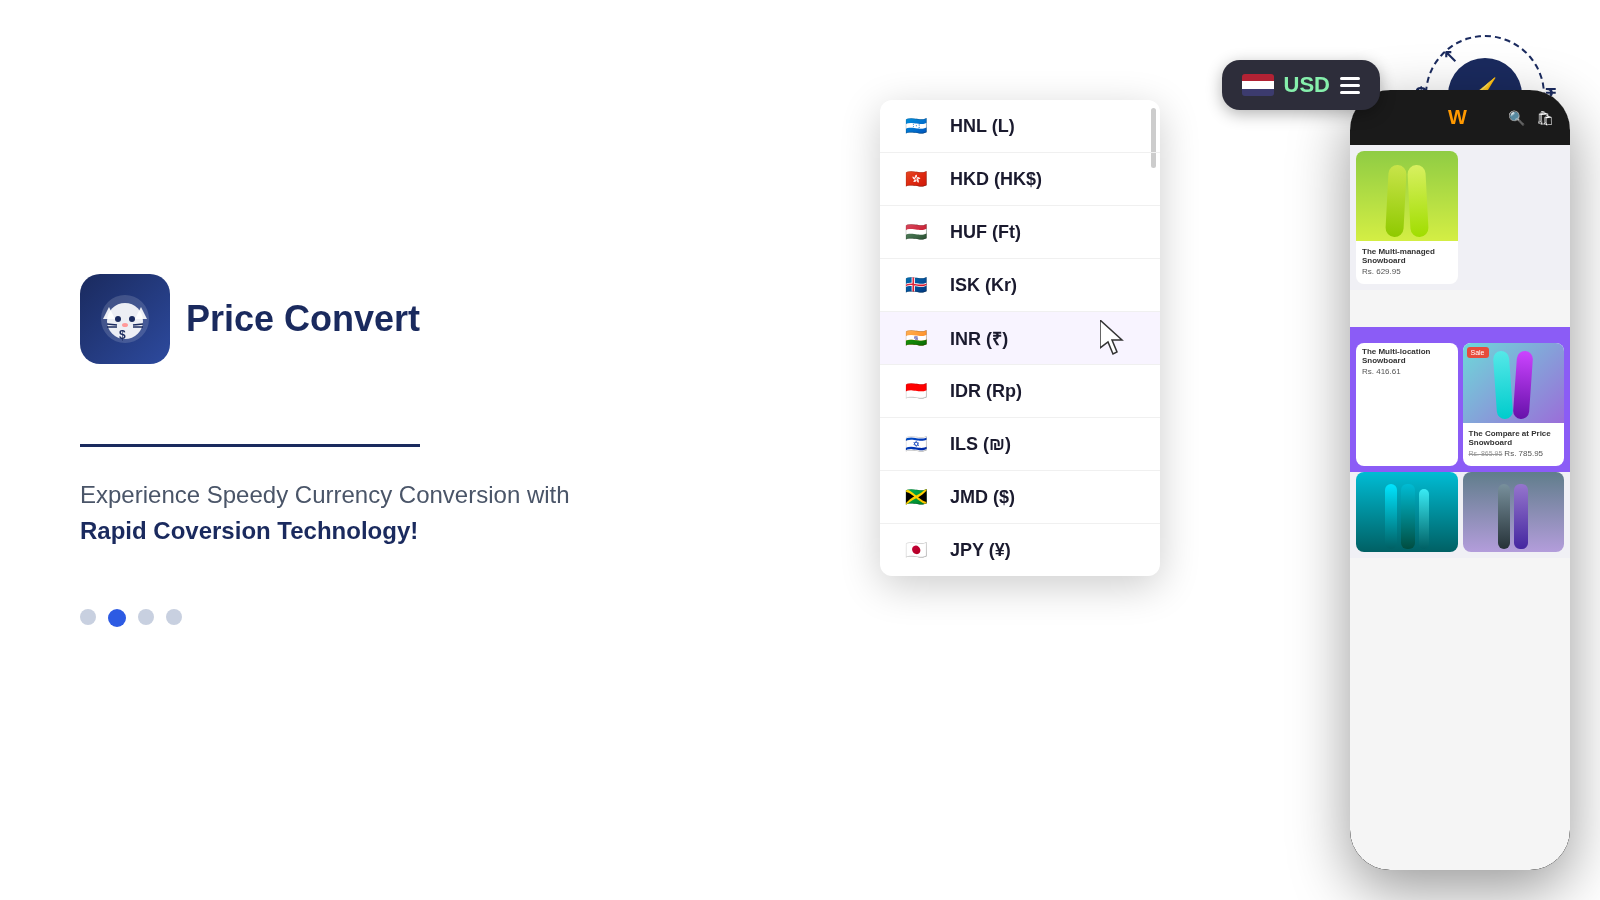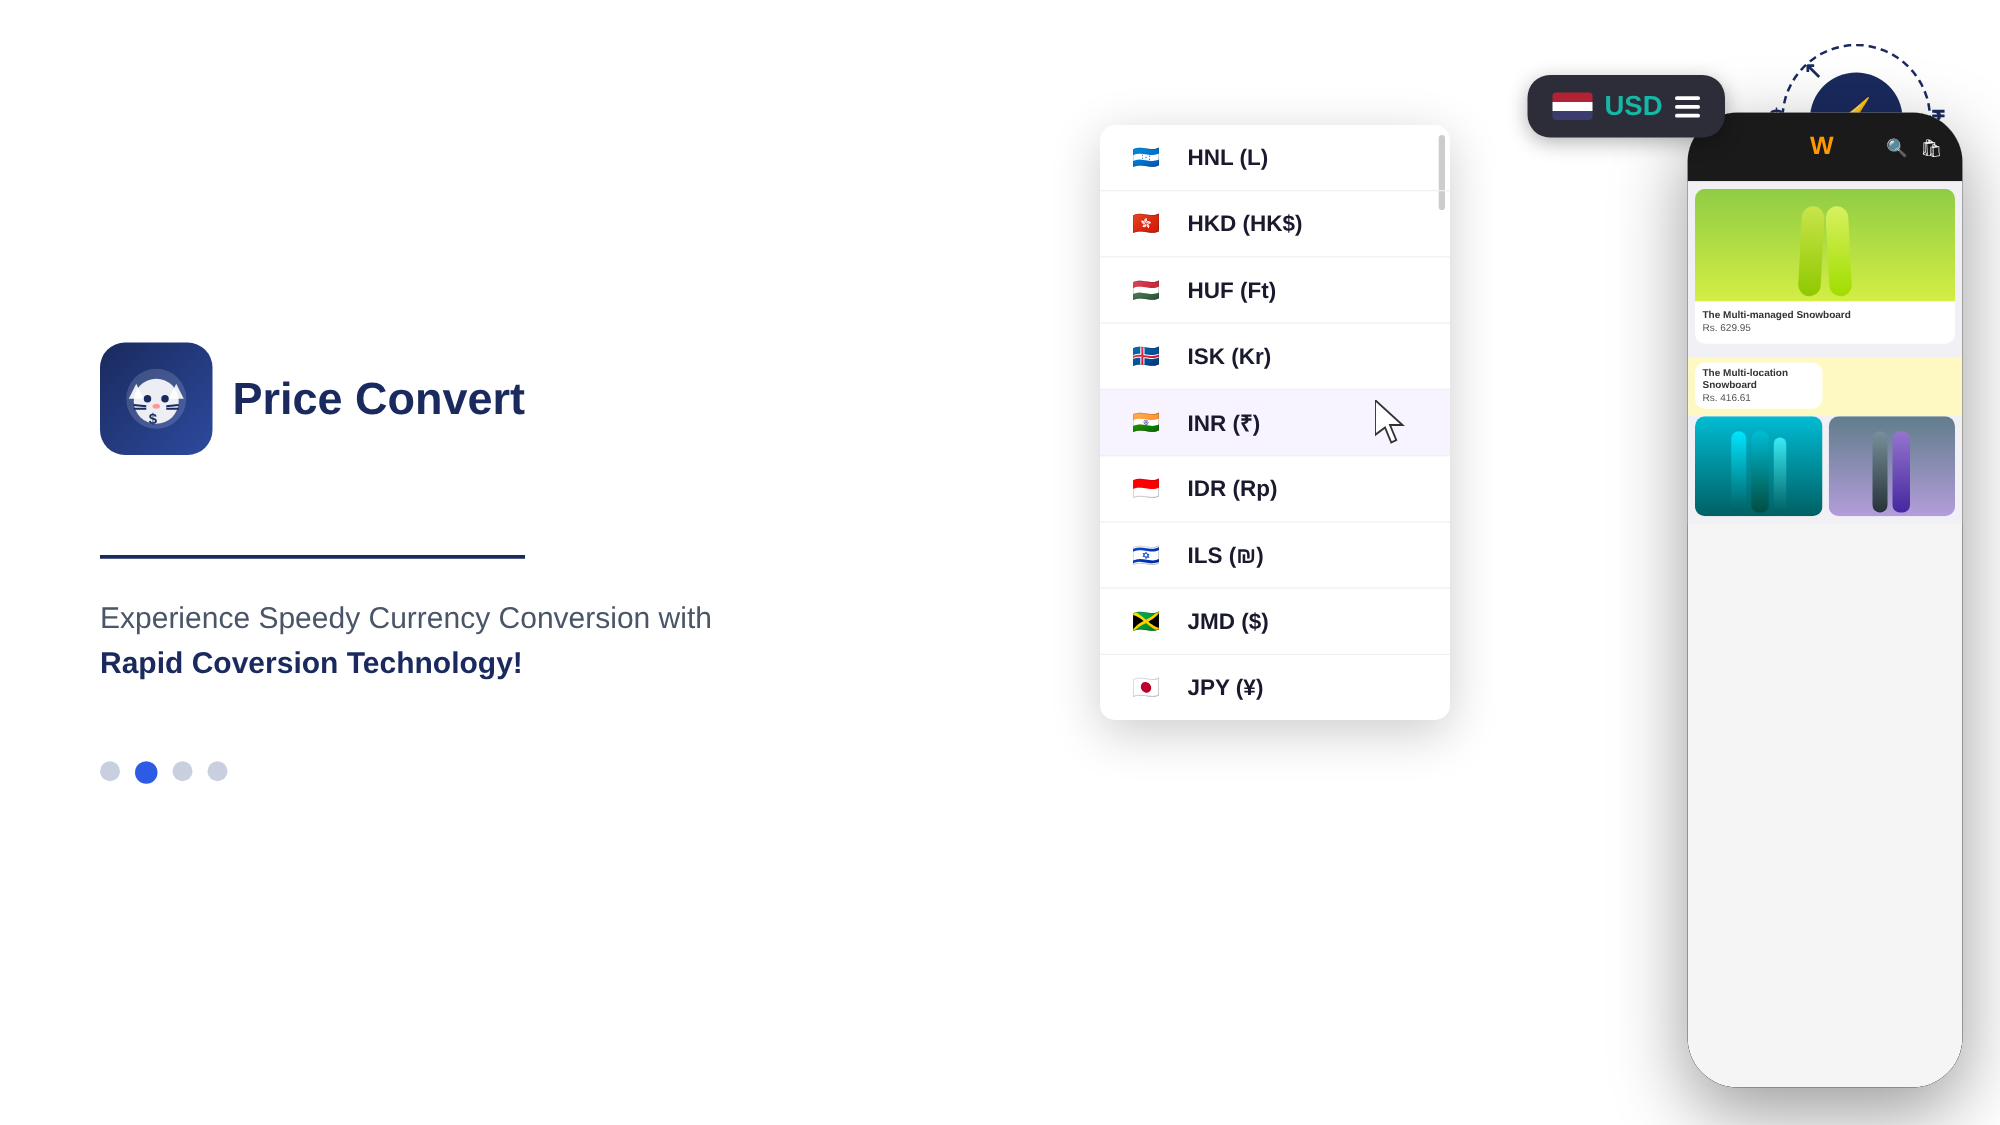--- a/index.html
+++ b/index.html
@@ -110,21 +110,21 @@
       align-items: center;
       justify-content: center;
     }
 
     
     .currency-badge {
       position: absolute;
       top: 60px;
       right: 220px;
       background: #2d2d3a;
-      color: #14b8a6;
+      color: #86efac;
       border-radius: 18px;
       padding: 12px 20px;
       display: flex;
       align-items: center;
       gap: 10px;
       font-size: 22px;
       font-weight: 700;
       z-index: 20;
       box-shadow: 0 4px 16px rgba(0,0,0,0.3);
     }
@@ -513,45 +513,59 @@
 
       <div class="phone-header">
         <span style="width:40px"></span>
         <span class="phone-logo-w">W</span>
         <div class="phone-header-icons">
           <span>🔍</span>
           <span>🛍</span>
         </div>
       </div>
 
-      <div style="background:#f0f0f5;padding:6px;display:grid;grid-template-columns:1fr;gap:5px;">
+      <div style="background:#f0f0f5;padding:6px;display:grid;grid-template-columns:1fr 1fr;gap:5px;">
 
         <div class="product-card">
           <div class="product-img snowboard1" style="display:flex;align-items:flex-end;justify-content:center;padding-bottom:4px;">
             <div style="width:18px;height:72px;background:linear-gradient(180deg,#c8e44a,#8fc900);border-radius:9px;transform:rotate(3deg);margin:0 2px;"></div>
             <div style="width:18px;height:72px;background:linear-gradient(180deg,#d8f060,#a0dd00);border-radius:9px;transform:rotate(-3deg);margin:0 2px;"></div>
           </div>
           <div class="product-info">
             <div class="product-name">The Multi-managed Snowboard</div>
             <div class="product-price">Rs. 629.95</div>
           </div>
         </div>
 
         <div class="product-card" style="background:transparent;border:none;box-shadow:none;"></div>
       </div>
 
-      <div style="background:#fef9c3;padding:4px 6px 6px;display:grid;grid-template-columns:1fr 1fr;gap:5px;">
+      <div style="background:#8b5cf6;padding:16px 6px 6px;display:grid;grid-template-columns:1fr 1fr;gap:5px;margin-top:37px;">
 
         <div class="product-card">
           <div class="product-info" style="padding:4px 6px;">
             <div class="product-name">The Multi-location Snowboard</div>
             <div class="product-price">Rs. 416.61</div>
           </div>
         </div>
 
+        <div class="product-card" style="position:relative;">
+          <div class="sale-badge">Sale</div>
+          <div class="product-img" style="height:80px;background:linear-gradient(135deg,#6dd9d9,#9b6dd9);display:flex;align-items:flex-end;justify-content:center;padding-bottom:4px;">
+            <div style="width:16px;height:68px;background:linear-gradient(180deg,#55e8e8,#0cc);border-radius:8px;transform:rotate(-4deg);margin:0 2px;"></div>
+            <div style="width:16px;height:68px;background:linear-gradient(180deg,#cc44ff,#6611aa);border-radius:8px;transform:rotate(4deg);margin:0 2px;"></div>
+          </div>
+          <div class="product-info">
+            <div class="product-name">The Compare at Price Snowboard</div>
+            <div style="display:flex;gap:2px;align-items:center;">
+              <span class="product-price-original">Rs. 865.95</span>
+              <span class="product-price"> Rs. 785.95</span>
+            </div>
+          </div>
+        </div>
       </div>
 
       <div style="background:#f0f0f5;padding:0 6px 6px;display:grid;grid-template-columns:1fr 1fr;gap:5px;">
         <div class="product-card-bottom">
           <div class="product-img-bottom ski1" style="display:flex;align-items:flex-end;justify-content:center;padding-bottom:3px;">
             <div style="width:12px;height:65px;background:linear-gradient(180deg,#00e5ff,#006064);border-radius:6px;margin:0 2px;"></div>
             <div style="width:14px;height:65px;background:linear-gradient(180deg,#00bcd4,#004d40);border-radius:6px;margin:0 2px;"></div>
             <div style="width:10px;height:60px;background:linear-gradient(180deg,#39ebf5,#006064);border-radius:5px;margin:0 2px;"></div>
           </div>
         </div>

